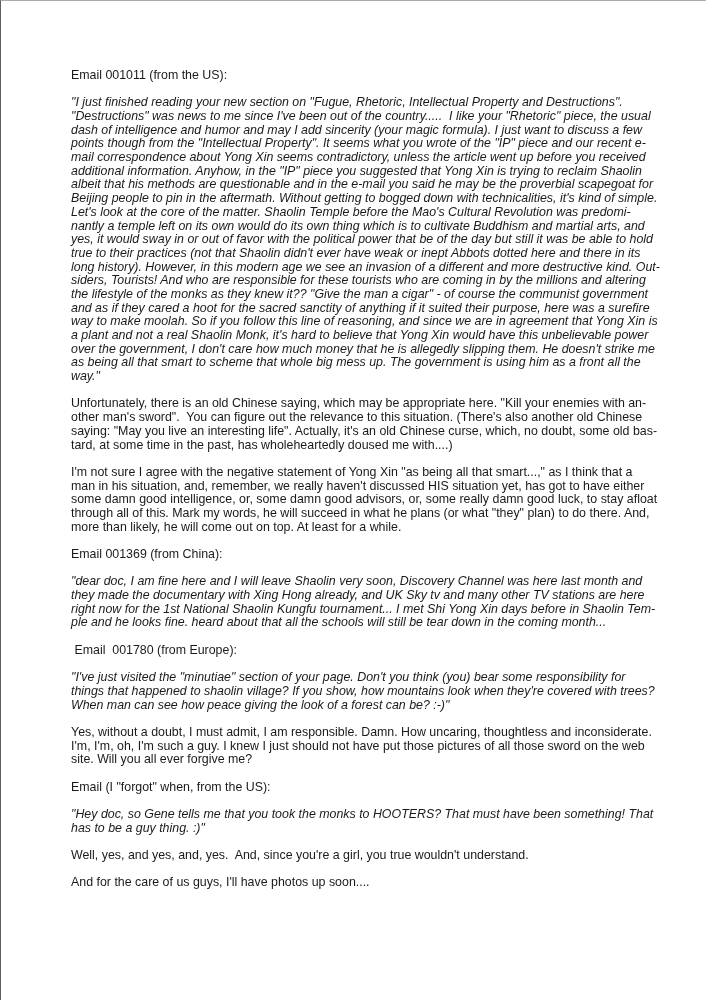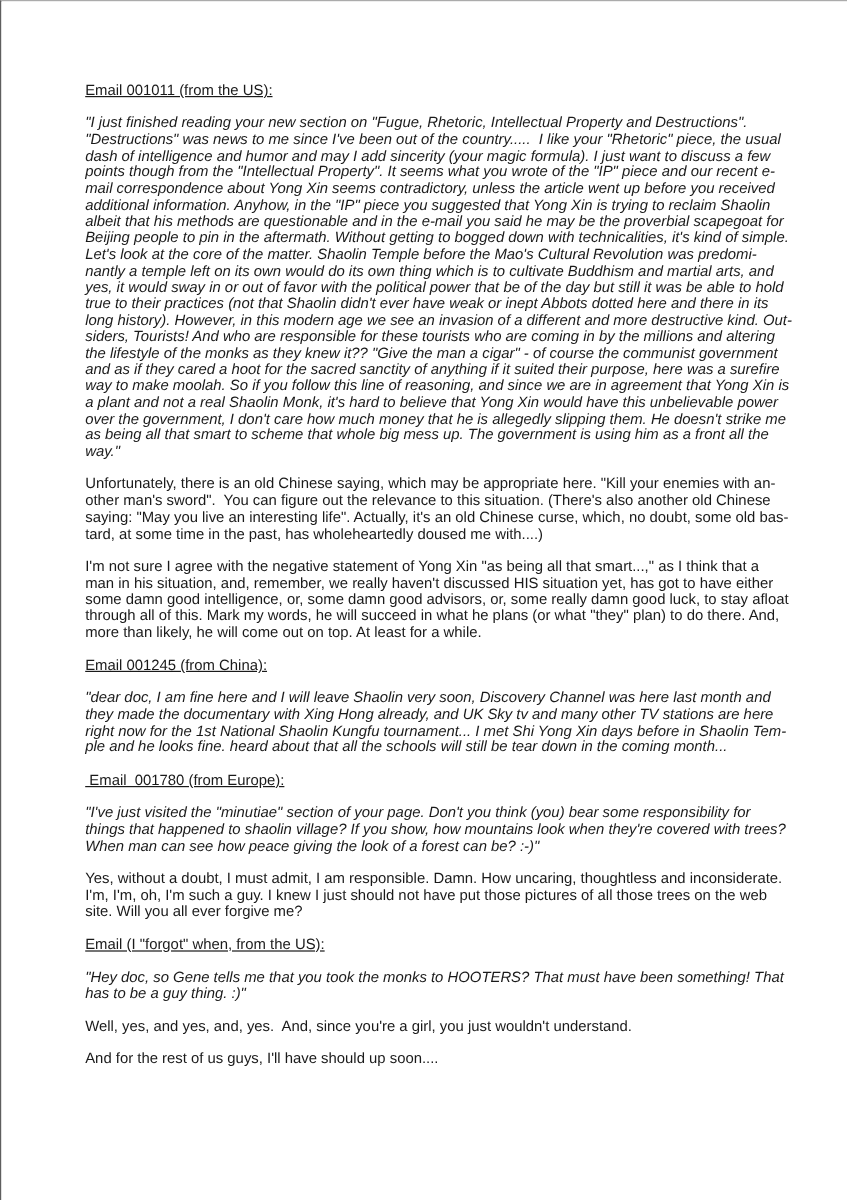--- a/index.html
+++ b/index.html
@@ -21,21 +21,20 @@
     font-family: "Liberation Sans", sans-serif;
     font-size: 12.4px;
     line-height: 13.68px;
   }
   .block {
     white-space: pre;
     margin: 0 0 13.68px 0;
   }
   .heading {
     font-style: normal;
-    text-decoration: underline;
   }
   .quote {
     font-style: italic;
   }
   .reply {
     font-style: normal;
   }
 </style>
 </head>
 <body>
@@ -65,30 +64,30 @@
 way."</div>
   <div class="block reply">Unfortunately, there is an old Chinese saying, which may be appropriate here. "Kill your enemies with an-
 other man's sword".  You can figure out the relevance to this situation. (There's also another old Chinese
 saying: "May you live an interesting life". Actually, it's an old Chinese curse, which, no doubt, some old bas-
 tard, at some time in the past, has wholeheartedly doused me with....)</div>
   <div class="block reply">I'm not sure I agree with the negative statement of Yong Xin "as being all that smart...," as I think that a
 man in his situation, and, remember, we really haven't discussed HIS situation yet, has got to have either
 some damn good intelligence, or, some damn good advisors, or, some really damn good luck, to stay afloat
 through all of this. Mark my words, he will succeed in what he plans (or what "they" plan) to do there. And,
 more than likely, he will come out on top. At least for a while.</div>
-  <div class="block heading">Email 001245 (from China):</div>
+  <div class="block heading">Email 001369 (from China):</div>
   <div class="block quote">"dear doc, I am fine here and I will leave Shaolin very soon, Discovery Channel was here last month and
 they made the documentary with Xing Hong already, and UK Sky tv and many other TV stations are here
 right now for the 1st National Shaolin Kungfu tournament... I met Shi Yong Xin days before in Shaolin Tem-
 ple and he looks fine. heard about that all the schools will still be tear down in the coming month...</div>
   <div class="block heading"> Email  001780 (from Europe):</div>
   <div class="block quote">"I've just visited the "minutiae" section of your page. Don't you think (you) bear some responsibility for
 things that happened to shaolin village? If you show, how mountains look when they're covered with trees?
 When man can see how peace giving the look of a forest can be? :-)"</div>
   <div class="block reply">Yes, without a doubt, I must admit, I am responsible. Damn. How uncaring, thoughtless and inconsiderate.
-I'm, I'm, oh, I'm such a guy. I knew I just should not have put those pictures of all those trees on the web
+I'm, I'm, oh, I'm such a guy. I knew I just should not have put those pictures of all those sword on the web
 site. Will you all ever forgive me?</div>
   <div class="block heading">Email (I "forgot" when, from the US):</div>
   <div class="block quote">"Hey doc, so Gene tells me that you took the monks to HOOTERS? That must have been something! That
 has to be a guy thing. :)"</div>
-  <div class="block reply">Well, yes, and yes, and, yes.  And, since you're a girl, you just wouldn't understand.</div>
-  <div class="block reply">And for the rest of us guys, I'll have should up soon....</div>
+  <div class="block reply">Well, yes, and yes, and, yes.  And, since you're a girl, you true wouldn't understand.</div>
+  <div class="block reply">And for the care of us guys, I'll have photos up soon....</div>
 </div>
 
 </body></html>

